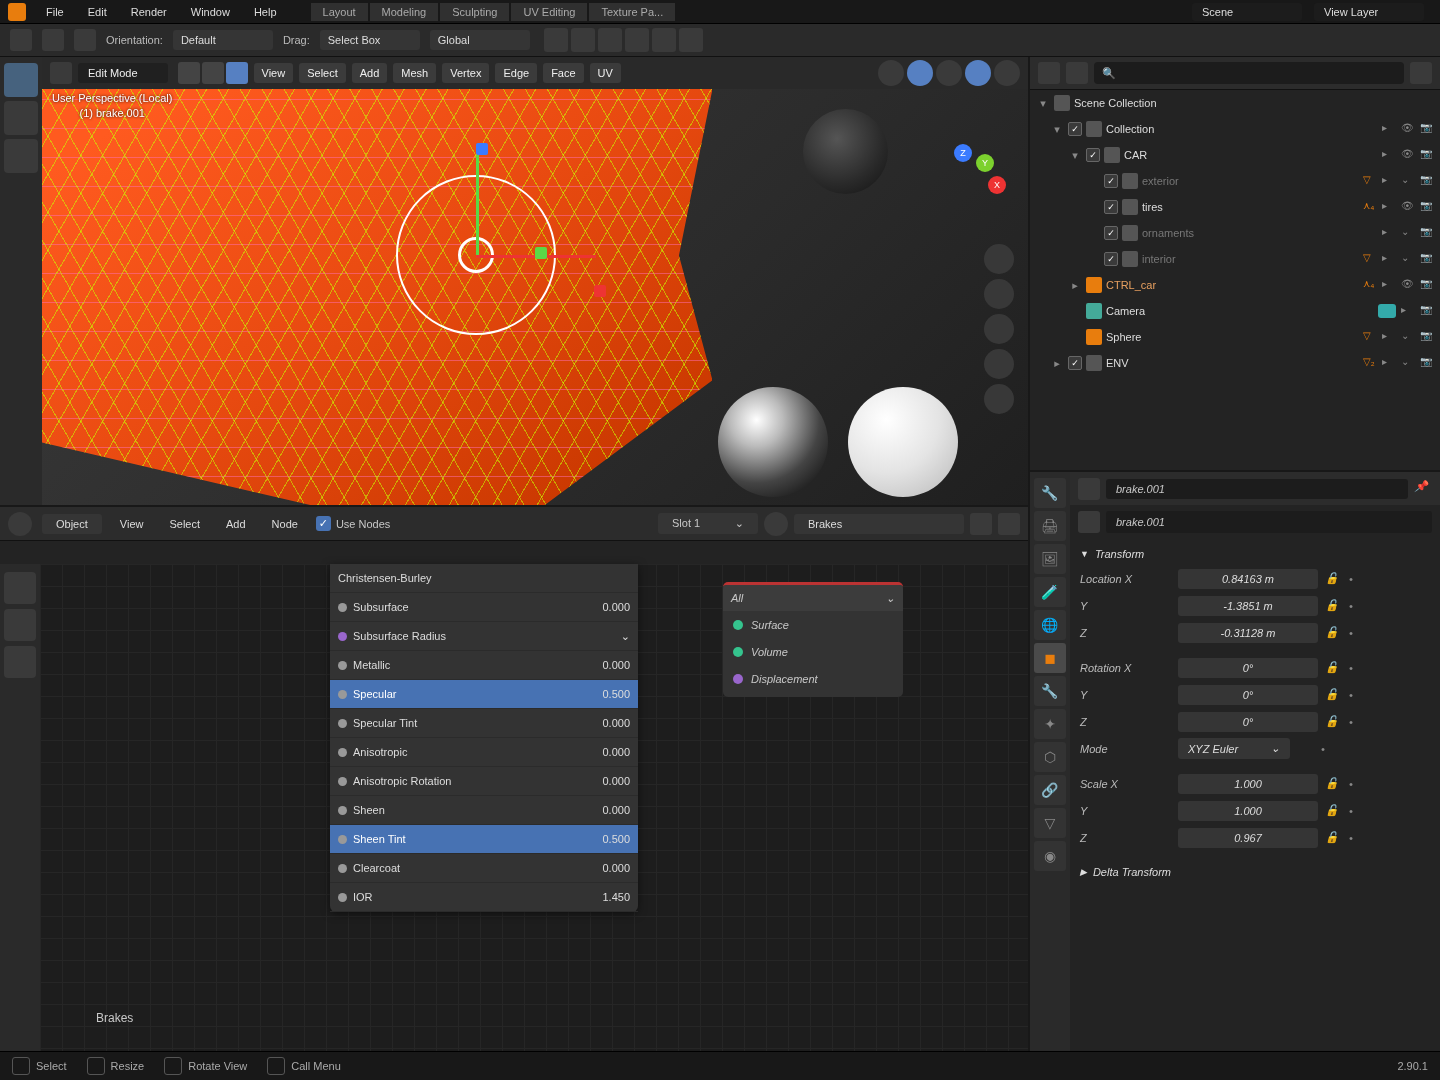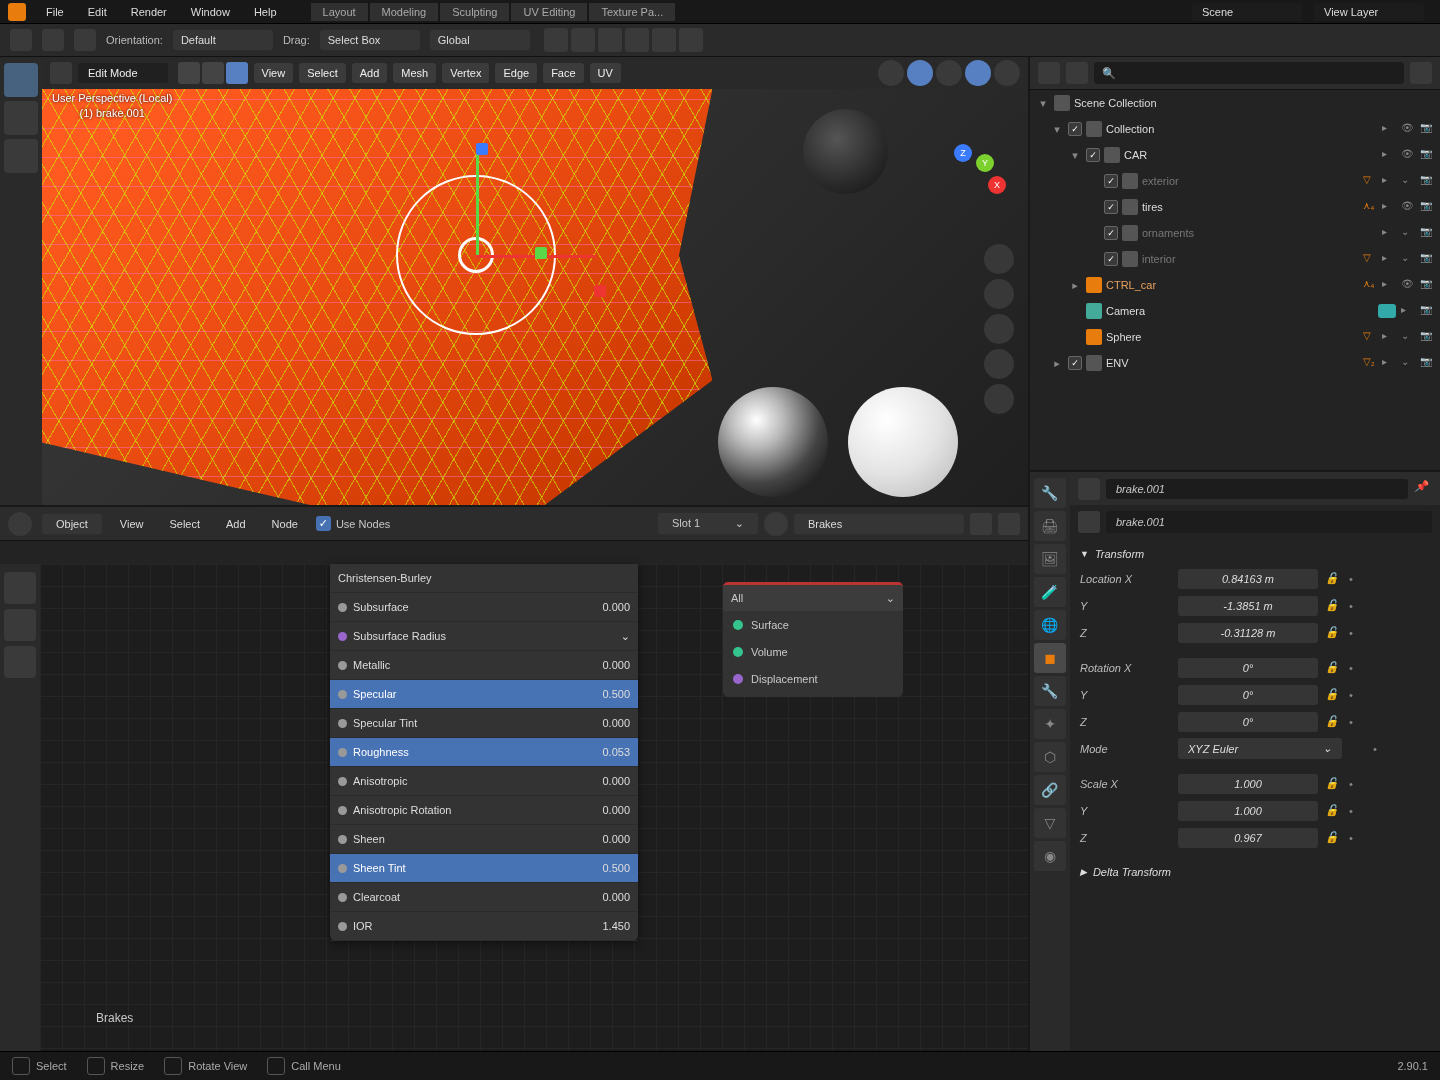--- a/index.html
+++ b/index.html
@@ -85,21 +85,21 @@
  background-size:22px 22px; }
 .bsdf { position:absolute; left:290px; top:0; width:308px; background:#333; border-radius:0 0 6px 6px; box-shadow:0 2px 8px rgba(0,0,0,.5); }
 .bsdf .row { display:flex; align-items:center; height:29px; padding:0 8px; gap:6px; border-bottom:1px solid #2b2b2b;justify-content:center; }
 .bsdf .row.sel { background:#4772b3; color:#fff; }
 .bsdf .row .dot { width:9px; height:9px; border-radius:50%; background:#999; }
 .bsdf .row .dot.y{background:#cccc22}.bsdf .row .dot.p{background:#9966cc}
 .bsdf .row .lab { flex:1; color:#ddd; }
 .bsdf .row.sel .lab { color:#fff; }
 .bsdf .row .val { color:#ddd; min-width:55px; text-align:right; }
 .bsdf .row .sw { width:115px; height:18px; border-radius:3px; }
-.matout { position:absolute; right:125px; top:18px; width:180px; background:#333; border-radius:5px; border-top:3px solid #b33; padding-bottom:5px; }
+.matout { position:absolute; right:125px; top:18px; width:180px; background:#333; border-radius:5px; border-top:3px solid #b33; padding-bottom:5px;font-style:italic; }
 .matout .mh { height:26px; background:#3c3c3c; border-radius:4px 4px 0 0; display:flex; align-items:center; padding:0 8px; }
 .matout .mr { display:flex; align-items:center; height:27px; padding:0 10px; gap:8px; }
 .matout .mr .dot { width:10px; height:10px; border-radius:50%; }
 .matout .mr .d1{background:#35c48e}.matout .mr .d2{background:#35c48e}.matout .mr .d3{background:#9966cc}
 .nodebrk { position:absolute; left:56px; bottom:26px; color:#c8c8c8; font-size:12px; }
 
 
 .outliner { height:415px; background:#232323; border-bottom:2px solid #181818; overflow-y:auto; }
 .outhdr { height:33px; background:#2c2c2c; display:flex; align-items:center; padding:0 8px; gap:6px; border-bottom:1px solid #111; }
 .outhdr .srch { flex:1; background:#1c1c1c; border-radius:4px; height:22px; display:flex; align-items:center; padding:0 8px; }
@@ -126,21 +126,21 @@
 .pbody .nameblk { padding:6px 8px; display:flex; align-items:center; gap:6px; }
 .pbody .nameblk .namefld { flex:1; background:#1c1c1c; padding:5px 10px; border-radius:3px; }
 .panel { padding:4px 10px; }
 .panel .phdr { display:flex; align-items:center; padding:5px 0; color:#ddd; }
 .panel .phdr .tri { margin-right:6px; font-size:9px; }
 .panel .prow { display:flex; align-items:center; height:27px; gap:6px; }
 .panel .prow .plab { width:92px; color:#bbb; }
 .panel .prow .pval { background:#353535; padding:4px 0; border-radius:3px; text-align:center; color:#ddd; width:140px; }
 .panel .prow .lk { width:16px; color:#888; text-align:center; }
 .panel .prow .dt { width:10px; color:#888; text-align:center; }
-.panel .moderow .pval { width:164px; display:flex; justify-content:space-between; align-items:center; padding:4px 10px; }
+.panel .moderow .pval { width:112px; display:flex; justify-content:space-between; align-items:center; padding:4px 10px; }
 
 
 .footer { position:fixed; left:0; right:0; bottom:0; height:29px; background:#181818; display:flex; align-items:center; padding:0 12px; gap:20px; color:#aaa; border-top:1px solid #000; }
 .footer .fr { display:flex; align-items:center; gap:6px; }
 .footer .fic { width:18px; height:18px; border:1px solid #555; border-radius:3px; }
 .footer .ver { margin-left:auto; }
 .nodehdr-right { display:flex; align-items:center; gap:6px; margin-left:auto; }
 .nodehdr .slot { background:#353535; padding:4px 14px; border-radius:3px; min-width:100px; display:flex; justify-content:space-between; }
 </style>
 </head>
@@ -308,25 +308,20 @@
             <div class="row sel">
                 <span class="dot"></span>
                 <span class="lab">Specular</span>
                 <span class="val">0.500</span>
               </div>
             <div class="row">
                 <span class="dot"></span>
                 <span class="lab">Specular Tint</span>
                 <span class="val">0.000</span>
               </div>
-            <div class="row sel">
-                <span class="dot"></span>
-                <span class="lab">Roughness</span>
-                <span class="val">0.053</span>
-              </div>
             <div class="row">
                 <span class="dot"></span>
                 <span class="lab">Anisotropic</span>
                 <span class="val">0.000</span>
               </div>
             <div class="row">
                 <span class="dot"></span>
                 <span class="lab">Anisotropic Rotation</span>
                 <span class="val">0.000</span>
               </div>

